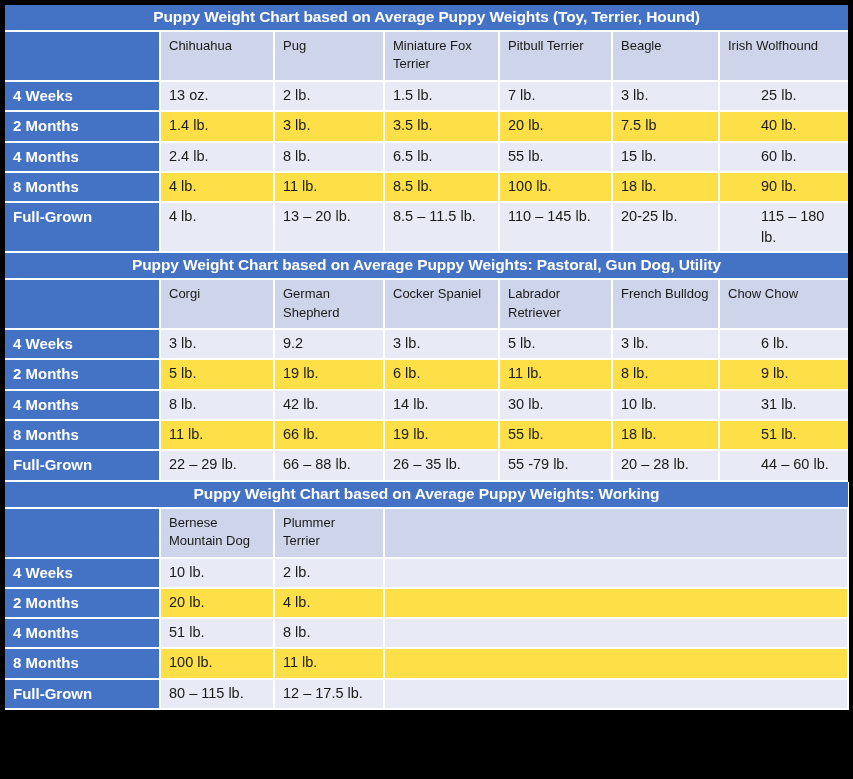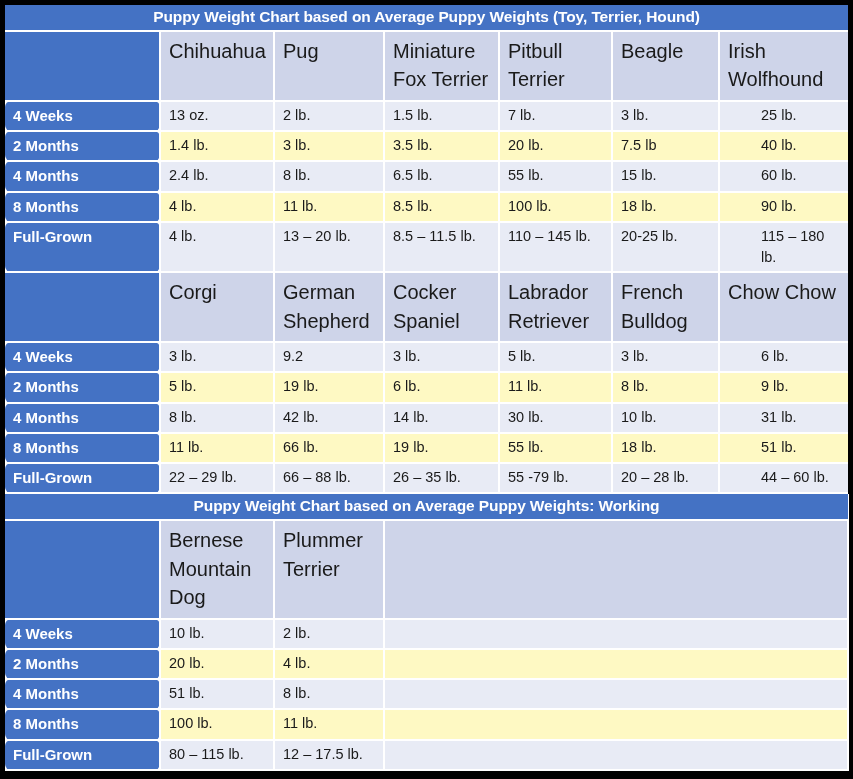--- a/index.html
+++ b/index.html
@@ -55,21 +55,21 @@
     letter-spacing: -0.1px;
     border: none;
     border-bottom: 2px solid #ffffff;
     white-space: nowrap;
   }
 
   
   tr.head-row td {
     background: #CED4E9;
     color: #1a1a1a;
-    font-size: 20px;
+    font-size: 13px;
     vertical-align: top;
     padding: 5px 8px 6px 8px;
     line-height: 1.42;
     border-right: 2px solid #ffffff;
     border-bottom: 2px solid #ffffff;
   }
   tr.head-row td.corner {
     background: #4472C4;
     border-right: 2px solid #ffffff;
   }
@@ -87,25 +87,24 @@
   }
   tr.data-row td.last { border-right: none; padding-left: 41px; }
 
   tr.data-row td.rowlabel {
     background: #4472C4;
     color: #ffffff;
     font-weight: bold;
     font-size: 15px;
     padding-left: 8px;
     white-space: nowrap;
-    border-radius: 6px;
   }
 
   tr.shade-light td.val { background: #E8EBF5; }
-  tr.shade-dark  td.val { background: #fef9c3; }
+  tr.shade-dark  td.val { background: #fde047; }
 
   
   td.empty-block { border-right: none; }
 </style>
 </head>
 <body>
 
 <div class="page">
   <div class="tables">
 
@@ -185,20 +184,23 @@
       <colgroup>
         <col class="c-label">
           <col class="c-1">
           <col class="c-2">
           <col class="c-3">
           <col class="c-4">
           <col class="c-5">
           <col class="c-6">
       </colgroup>
       <tbody>
+        <tr class="title-row">
+          <td colspan="7">Puppy Weight Chart based on Average Puppy Weights: Pastoral, Gun Dog, Utility</td>
+        </tr>
         <tr class="head-row">
           <td class="corner"></td>
           <td>Corgi</td>
           <td>German Shepherd</td>
           <td>Cocker Spaniel</td>
           <td>Labrador Retriever</td>
           <td>French Bulldog</td>
           <td class="last">Chow Chow</td>
         </tr>
 

